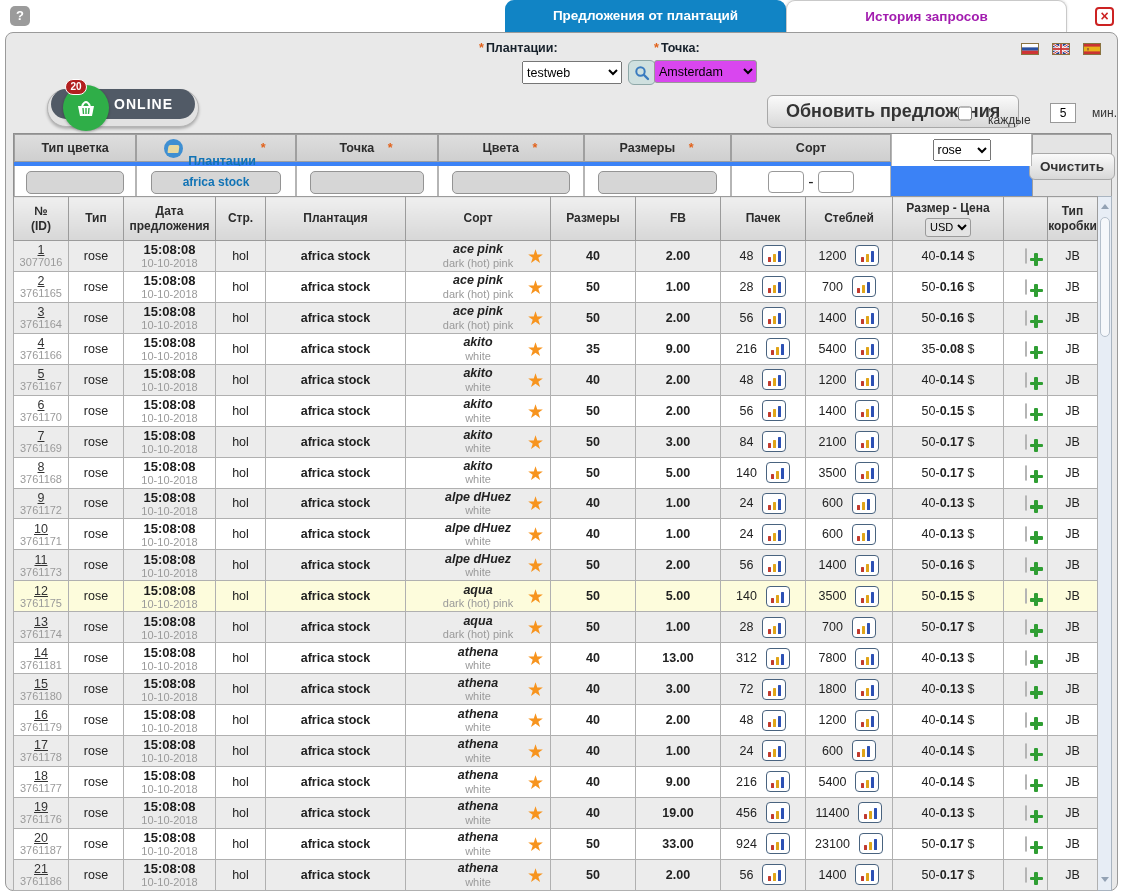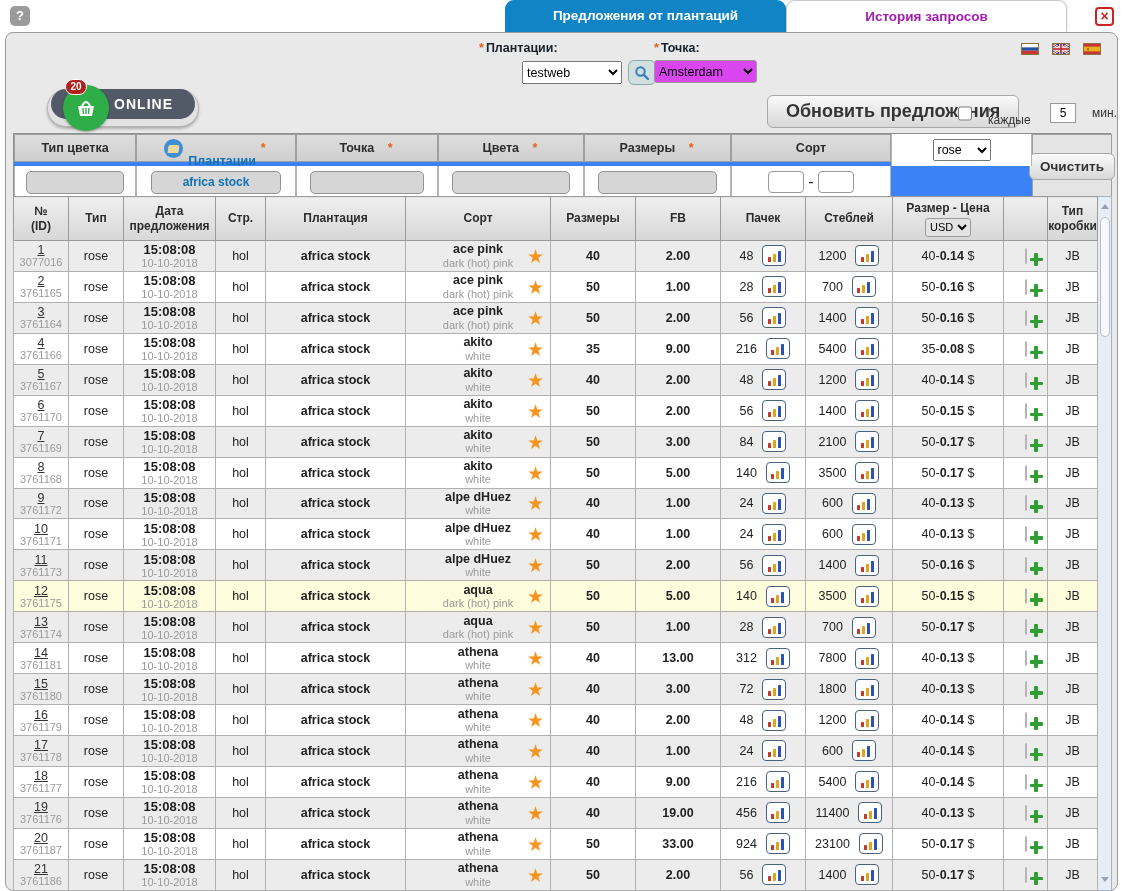--- a/index.html
+++ b/index.html
@@ -100,21 +100,21 @@
   tr.odd td { background:#ececec; }
   tr.even td { background:#fff; }
   tr.hl td { background:#fdfcdc !important; }
   table.data td { height:30px; }
   .cell-num a { color:#333; text-decoration:underline; font-size:12.5px; cursor:pointer; }
   .cell-id { display:block; color:#9a9a9a; font-size:11px; margin-top:-1px; }
   .cell-time { display:block; font-weight:bold; font-size:13px; color:#1c1c1c; }
   .cell-date { display:block; color:#9a9a9a; font-size:11px; }
   .cell-plant { text-align:left; padding-left:8px; font-weight:bold; font-size:13px; }
   .sort-cell { position:relative; text-align:left; padding:1px 26px 1px 7px; }
-  .sort-name { display:block; font-weight:bold; font-size:12.5px; line-height:1.15; }
+  .sort-name { display:block; font-weight:bold; font-size:12.5px; line-height:1.15;font-style:italic; }
   .sort-color { display:block; color:#9a9a9a; font-size:11px; line-height:1.15; }
   .star { position:absolute; right:6px; top:50%; transform:translateY(-50%); color:#f7941e; font-size:19px;
     cursor:pointer; line-height:1; }
   .star::before { content:"\2605"; }
   .bold { font-weight:bold; }
   .qty-cell { }
   .qty-inner { display:flex; align-items:center; justify-content:center; gap:9px; }
   .chart-btn { width:24px; height:21px; background:#fff; border:1px solid #49637f; border-radius:4px;
     display:flex; align-items:flex-end; justify-content:center; gap:2px; padding:3px 3px; cursor:pointer; }
   .chart-btn i { display:block; width:3px; border-radius:0.5px; }

